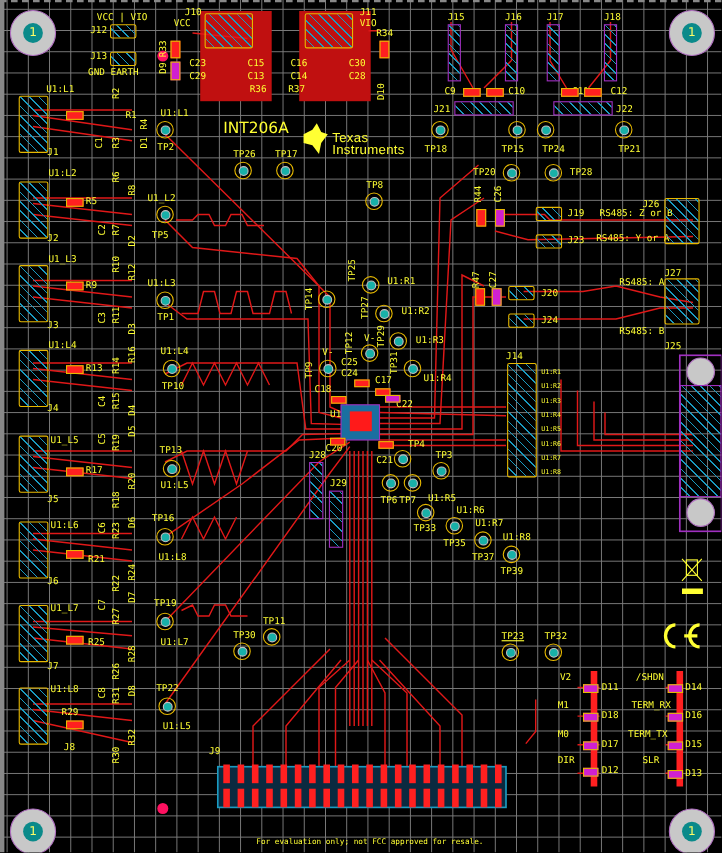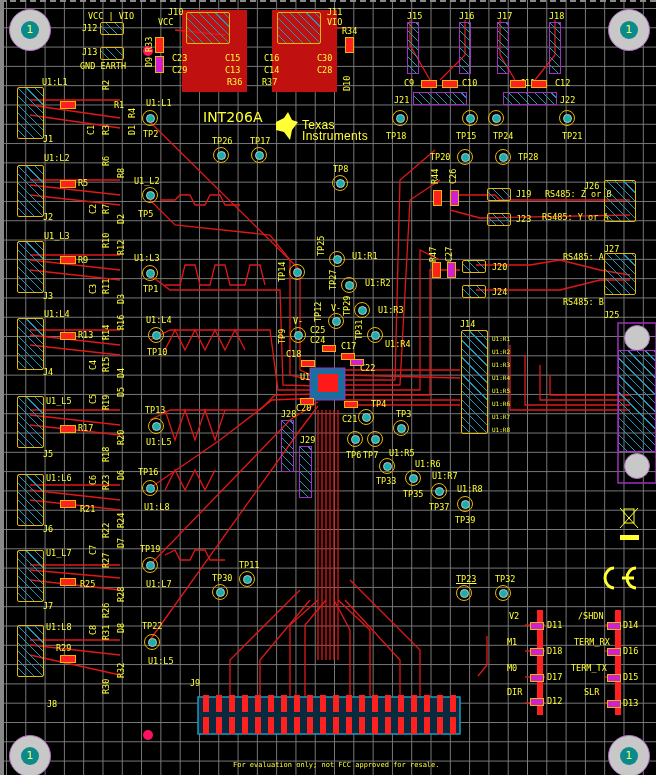--- a/index.html
+++ b/index.html
@@ -365,21 +365,21 @@
 <div class="lbl v" style="left:102px;top:568px;">R27</div>
 <div class="lbl v" style="left:117px;top:602px;">R28</div>
 <div class="lbl v" style="left:89px;top:555px;">C7</div>
 <div class="lbl v" style="left:117px;top:548px;">D7</div>
 <div class="tp" style="left:142px;top:557px;"></div>
 <div class="lbl" style="left:140px;top:545px;">TP19</div>
 <div class="lbl" style="left:146px;top:580px;">U1:L7</div>
 
 <div class="lbl" style="left:46px;top:623px;">U1:L8</div>
 <div class="hdr" style="left:17px;top:625px;width:25px;height:50px;"></div>
-<div class="lbl" style="left:47px;top:676px;margin-top:24px;">J8</div>
+<div class="lbl" style="left:58px;top:676px;">J8</div>
 <div class="smd" style="left:60px;top:655px;width:14px;height:6px;"></div>
 <div class="lbl" style="left:56px;top:644px;">R29</div>
 <div class="lbl v" style="left:102px;top:694px;">R30</div>
 <div class="lbl v" style="left:102px;top:640px;">R31</div>
 <div class="lbl v" style="left:117px;top:678px;">R32</div>
 <div class="lbl v" style="left:89px;top:635px;">C8</div>
 <div class="lbl v" style="left:117px;top:633px;">D8</div>
 <div class="tp" style="left:144px;top:634px;"></div>
 <div class="lbl" style="left:142px;top:622px;">TP22</div>
 <div class="lbl" style="left:148px;top:657px;">U1:L5</div>

